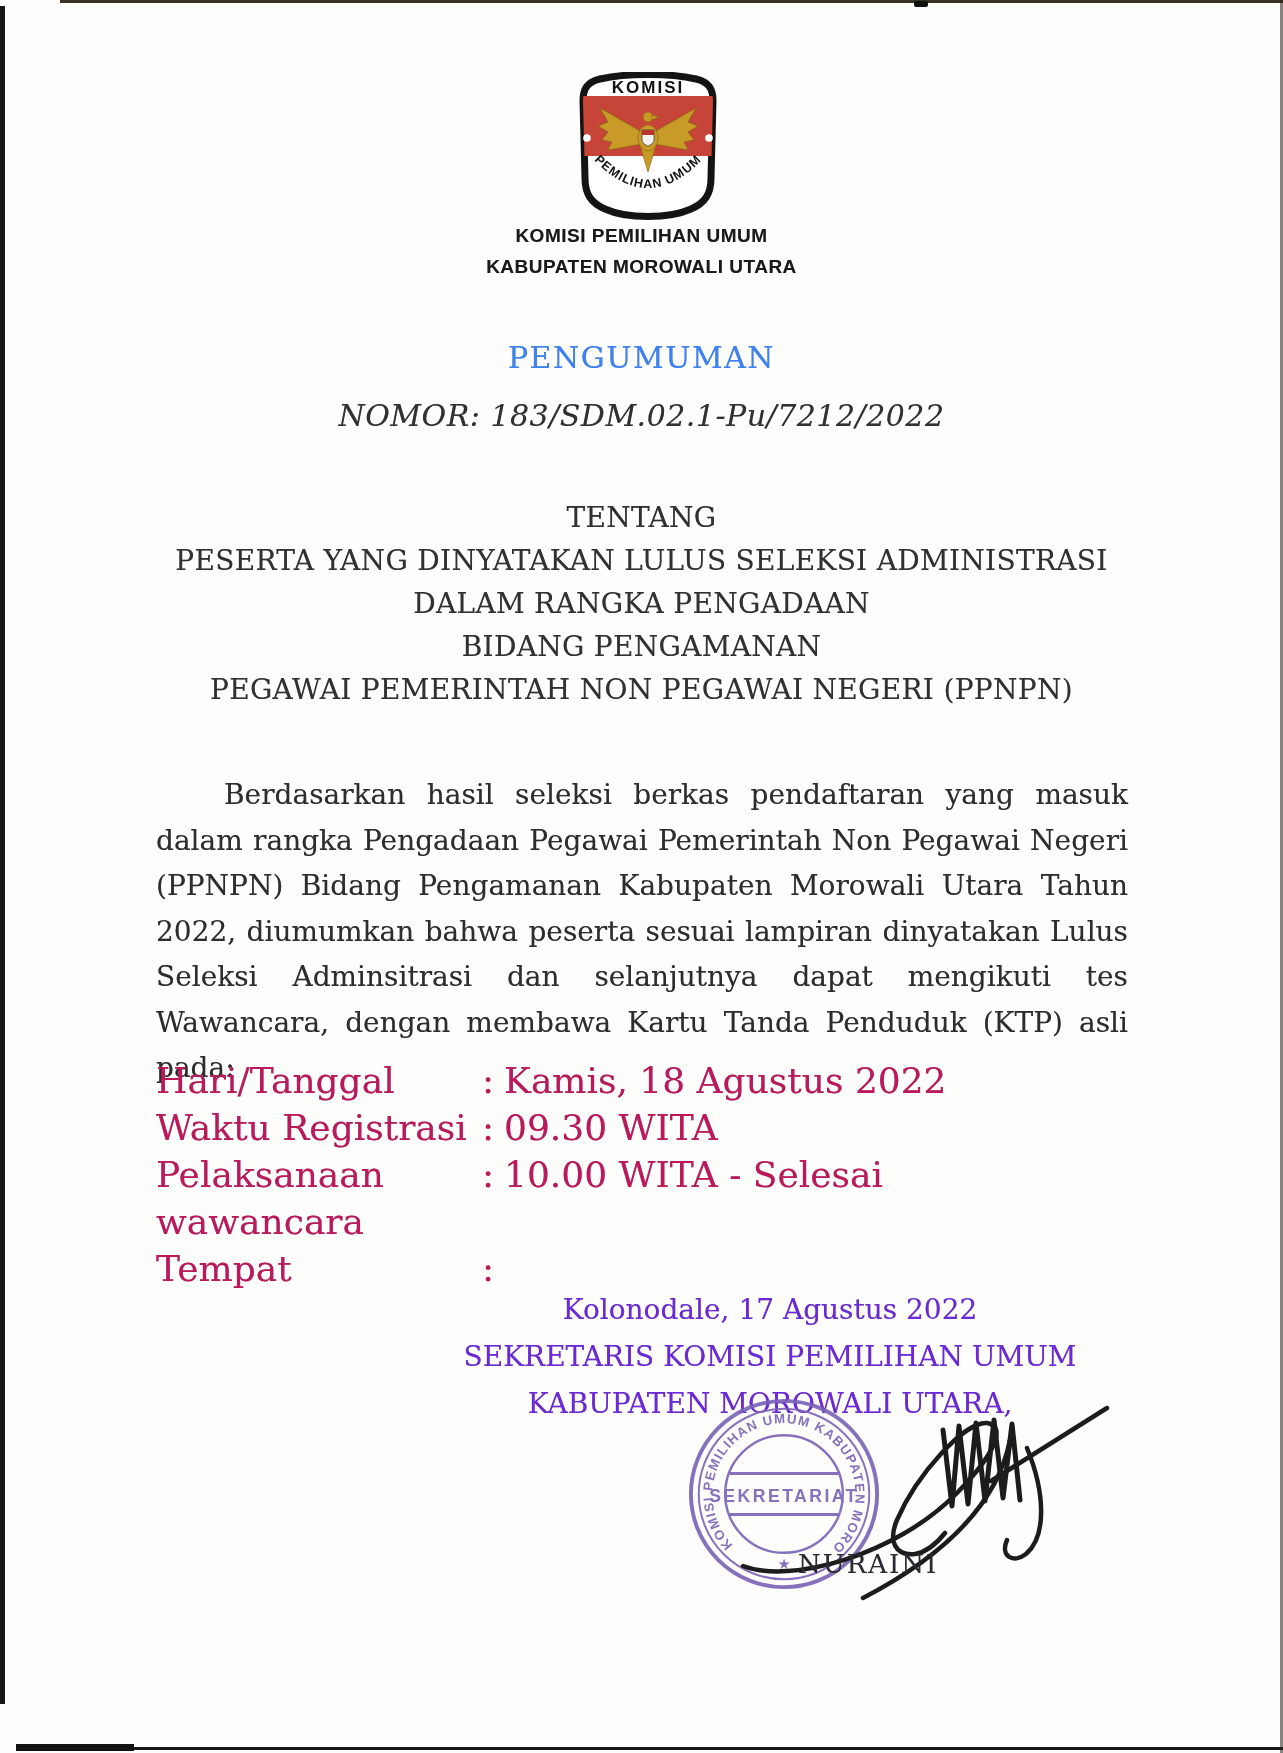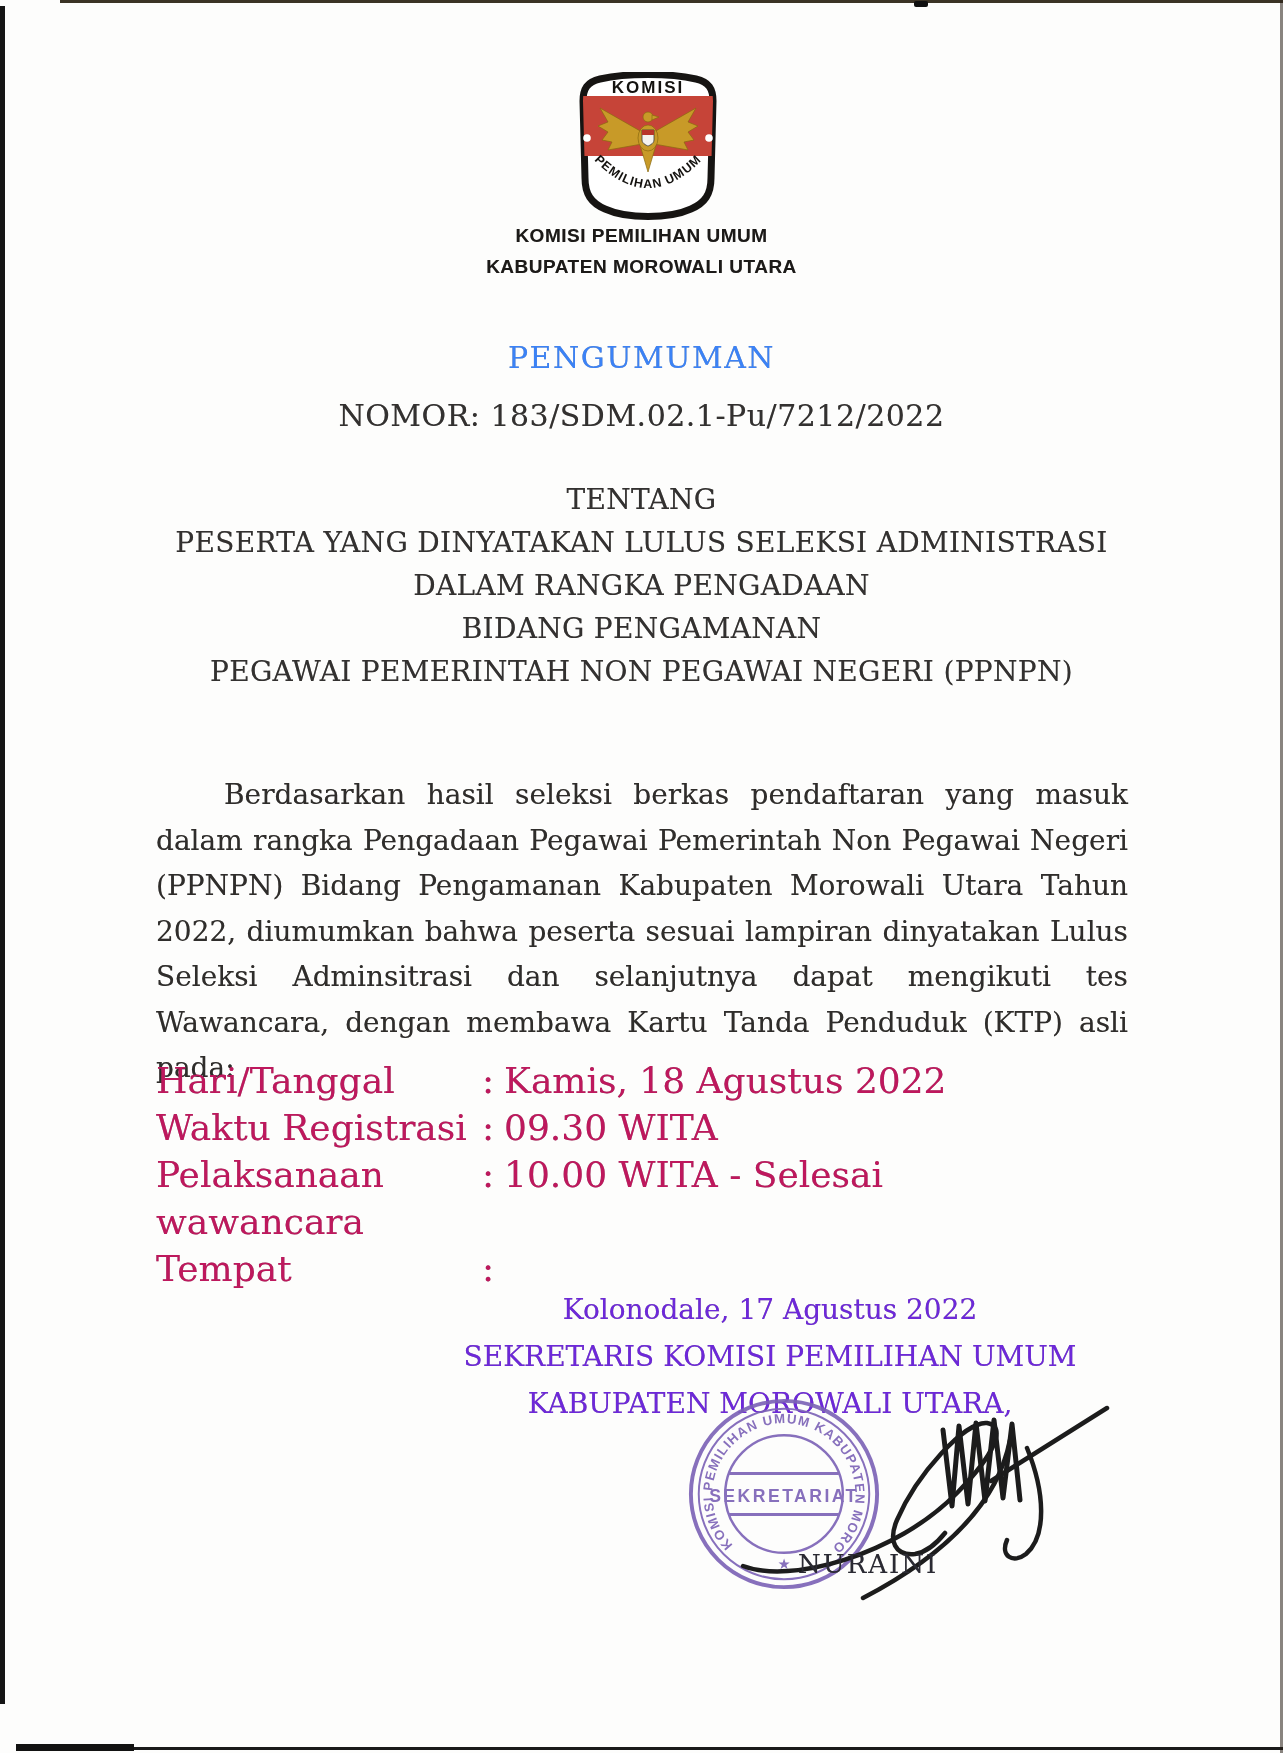--- a/index.html
+++ b/index.html
@@ -20,22 +20,22 @@
 
   .logo{left:578px;top:72px;width:140px;height:152px;}
 
   .org-header{left:0;right:0;top:220px;text-align:center;
     font-family:"Liberation Sans", sans-serif;font-weight:bold;
     font-size:19px;line-height:31px;color:#1c1a18;letter-spacing:.5px;}
 
   .doc-heading{left:0;right:0;top:340px;text-align:center;
     font-size:30px;letter-spacing:1.5px;color:#3b82f6;}
   .doc-number{left:0;right:0;top:398px;text-align:center;
-    font-size:30px;letter-spacing:.5px;color:#333130;}
-  .tentang-block{left:0;right:0;top:478px;text-align:center;
+    font-size:30px;letter-spacing:.5px;color:#333130;font-style:italic;}
+  .tentang-block{left:0;right:0;top:496px;text-align:center;
     font-size:28px;line-height:43px;color:#333130;letter-spacing:.3px;}
   .tentang-block span{display:block;}
 
   .body-par{left:156px;top:772px;width:972px;
     font-size:28px;line-height:45.5px;text-align:justify;text-indent:68px;
     color:#2f2d2b;}
 
   .details{left:156px;top:1057px;width:1000px;
     display:grid;grid-template-columns:326px 22px auto;
     font-size:36px;line-height:47px;color:#be185d;}

